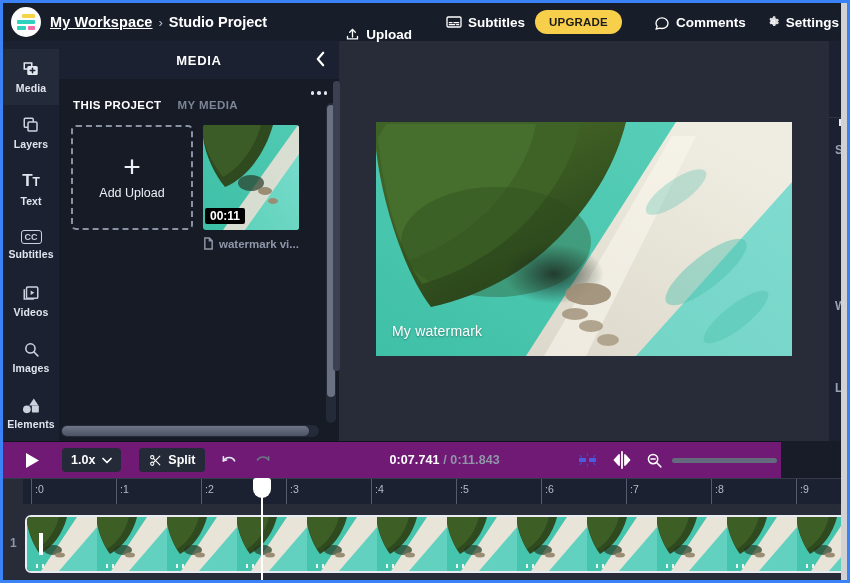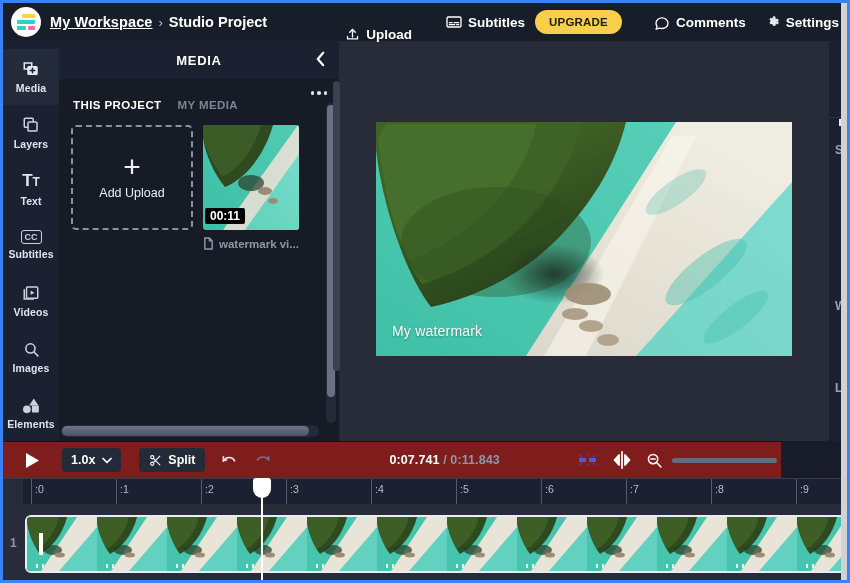--- a/index.html
+++ b/index.html
@@ -202,21 +202,21 @@
     background: #2a3040; border-radius: 3px;
   }
   .right-edge {
     position: absolute; right: 0; top: 0; width: 6px; height: 583px;
     background: #d2d2d2; z-index: 60;
   }
 
   
   .toolbar {
     position: absolute; left: 0; top: 438px; width: 778px; height: 37px;
-    background: #7f1d1d;
+    background: #701a75;
     display: flex; align-items: center; border-top: 1px solid #0f131c;
   }
   .play-btn { margin-left: 22px; cursor: pointer; }
   .speed {
     margin-left: 22px; background: #242a38; border-radius: 4px;
     display: flex; align-items: center; gap: 7px;
     padding: 5px 9px; cursor: pointer;
   }
   .speed span { color: #ffffff; font-size: 12.5px; font-weight: bold; }
   .split {

